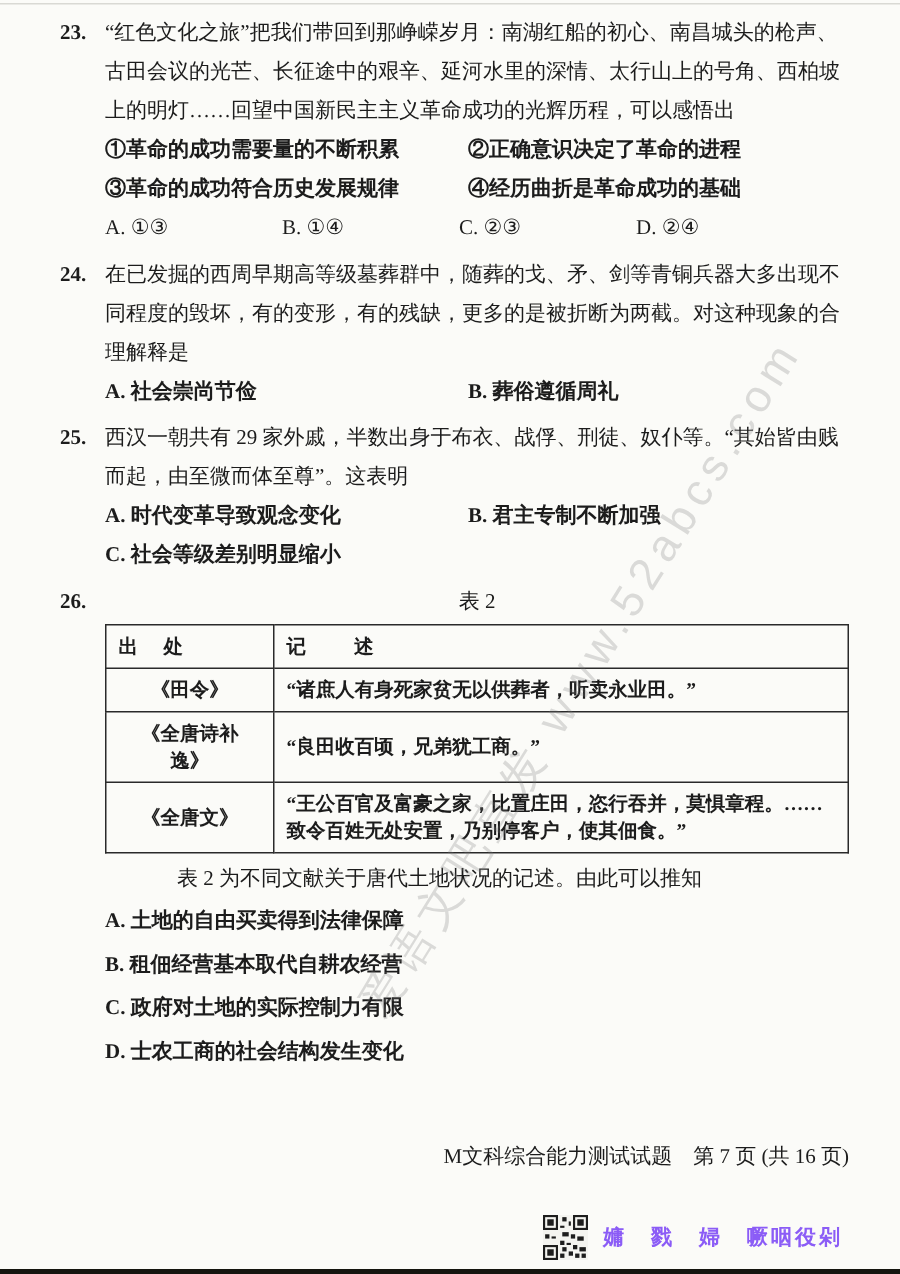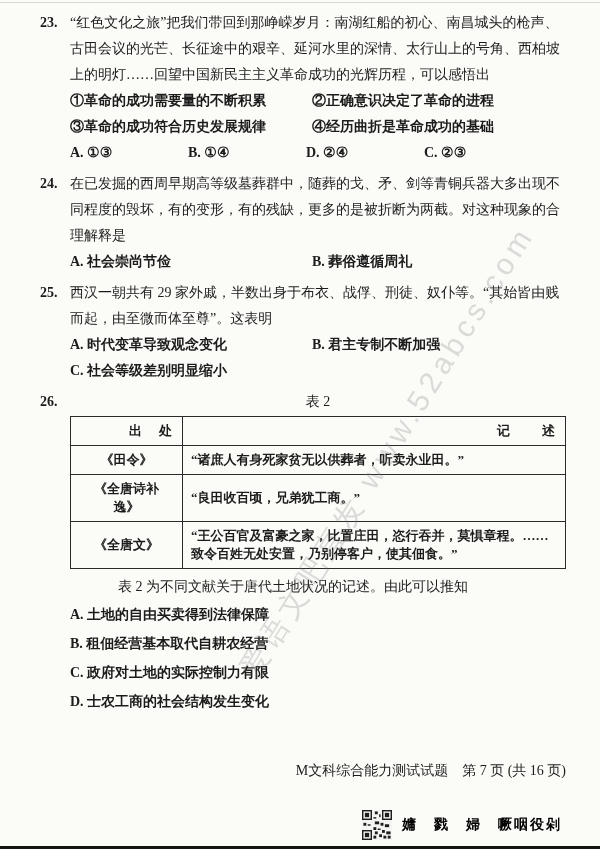--- a/index.html
+++ b/index.html
@@ -19,41 +19,41 @@
     transform: rotate(-58deg); transform-origin: left center;
     font-family: "Liberation Sans", "DejaVu Sans", sans-serif;
     font-size: 30px; letter-spacing: 5px; white-space: nowrap;
     color: rgba(125,125,125,0.26); z-index: 6; pointer-events: none;
   }
   .question { position: relative; padding-left: 30px; margin-bottom: 5px; line-height: 26px; font-size: 14px; }
   .q-num { position: absolute; left: 0; top: 0; font-weight: bold; }
   .stem { display: inline; }
   .two-col { display: flex; line-height: 26px; }
   .two-col .col1 { width: 242px; flex: 0 0 242px; }
-  .four-col { display: flex; line-height: 26px; font-weight: bold; }
+  .four-col { display: flex; line-height: 26px; }
   .four-col span { flex: 0 0 118px; }
   .four-col span:last-child { flex: 1 1 auto; }
   .bold { font-weight: bold; align-items: center; }
   .table-caption { text-align: center; line-height: 26px; }
   table { border-collapse: collapse; width: 100%; margin: 1px 0 5px 0; }
   th, td { border: 1px solid #2a2a2a; font-size: 13px; line-height: 18px; padding: 5px 8px; font-weight: bold; }
-  th { text-align: right; letter-spacing: 2px; }
+  th { text-align: left; letter-spacing: 2px; }
   td.src { text-align: center; width: 112px; padding: 5px 18px; }
   .conclusion { margin-top: 5px; line-height: 26px; margin-left: 48px; }
   .opt-line { line-height: 29px; font-weight: bold; }
   .footer {
     position: absolute; top: 762px; left: 40px; right: 34px;
     text-align: right; padding-left: 170px;
     font-weight: normal; font-size: 14px;
   }
   .stamp-row {
     position: absolute; bottom: 9px; left: 362px; right: 20px;
     display: flex; align-items: center; gap: 10px; z-index: 2;
   }
-  .stamp-text { font-size: 14px; font-weight: bold; color: #000000; letter-spacing: 2px; white-space: nowrap; }
+  .stamp-text { font-size: 14px; font-weight: bold; color: #8b5cf6; letter-spacing: 2px; white-space: nowrap; }
   .qr { display: block; }
 </style>
 </head>
 <body>
 
 <div class="scan-top"></div>
 
 <div class="page">
 
   <div class="watermark">爱语文吧直发 www.52abcs.com</div>
@@ -67,22 +67,22 @@
       <span class="col1">①革命的成功需要量的不断积累</span>
       <span>②正确意识决定了革命的进程</span>
     </div>
     <div class="two-col bold">
       <span class="col1">③革命的成功符合历史发展规律</span>
       <span>④经历曲折是革命成功的基础</span>
     </div>
     <div class="four-col">
       <span>A. ①③</span>
       <span>B. ①④</span>
+      <span>C. ②③</span>
       <span>D. ②④</span>
-      <span>C. ②③</span>
     </div>
   </div>
 
   <div class="question">
     <span class="q-num">24.</span>
     <div>
       <span class="stem">在已发掘的西周早期高等级墓葬群中，随葬的戈、矛、剑等青铜兵器大多出现不同程度的毁坏，有的变形，有的残缺，更多的是被折断为两截。对这种现象的合理解释是</span>
     </div>
     <div class="two-col bold">
       <span class="col1">A. 社会崇尚节俭</span>

